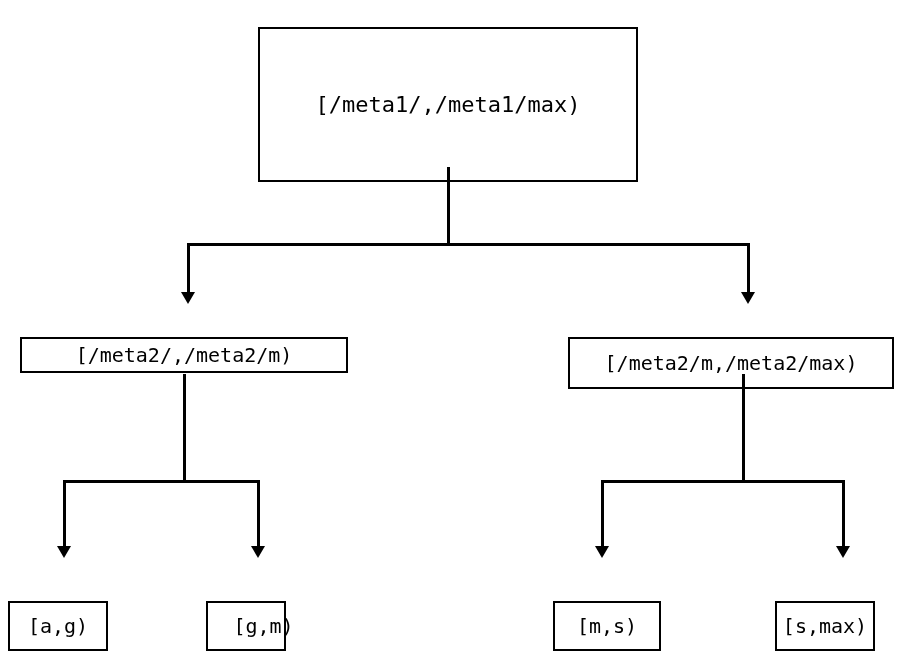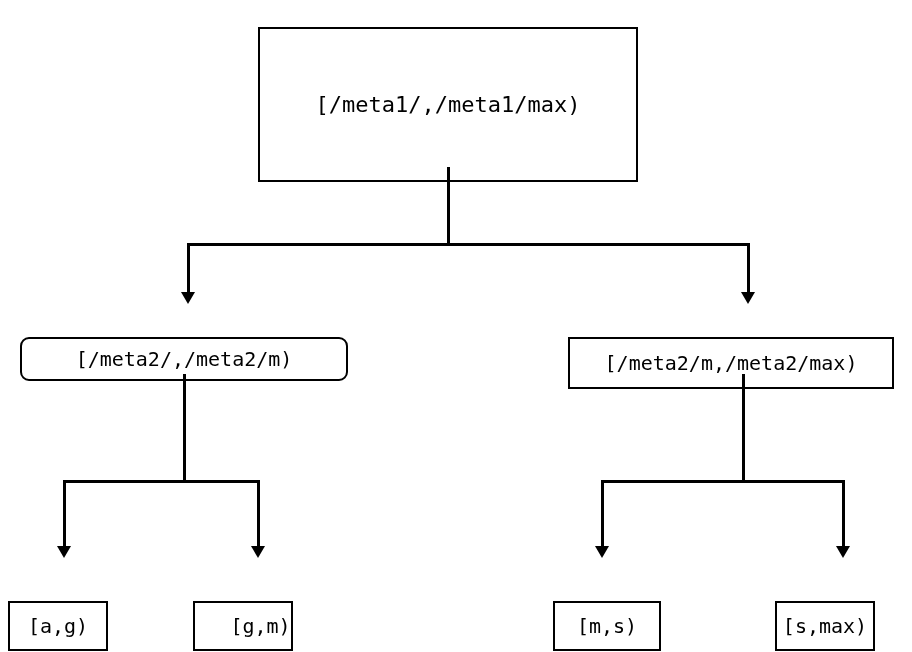--- a/index.html
+++ b/index.html
@@ -30,29 +30,29 @@
     margin-top: 15px;
   }
   .node .node-label {
     display: block;
     line-height: 1;
     letter-spacing: 0px;
   }
   .node-root      { left: 258px; top: 12px;  width: 380px; height: 155px; }
   .node-root .node-label { font-size: 22px; }
 
-  .node-mid-left  { left: 20px;  top: 322px; width: 328px; height: 44px; border-radius: 9px; }
+  .node-mid-left  { left: 20px;  top: 322px; width: 328px; height: 36px; }
   .node-mid-right { left: 568px; top: 322px; width: 326px; height: 52px; }
   .node-mid-left .node-label,
   .node-mid-right .node-label { font-size: 20px; }
 
   .node-leaf      { top: 586px; height: 50px; }
   .node-leaf .node-label { font-size: 20px; }
   .node-leaf-1    { left: 8px;   width: 100px; }
-  .node-leaf-2    { left: 193px; width: 100px; padding-left: 35px; }
+  .node-leaf-2    { left: 206px; width: 80px; padding-left: 35px; }
   .node-leaf-3    { left: 553px; width: 108px; }
   .node-leaf-4    { left: 775px; width: 100px; }
 
   
   .conn-v {
     position: absolute;
     width: 3px;
     background: #000000;
   }
   .conn-h {

